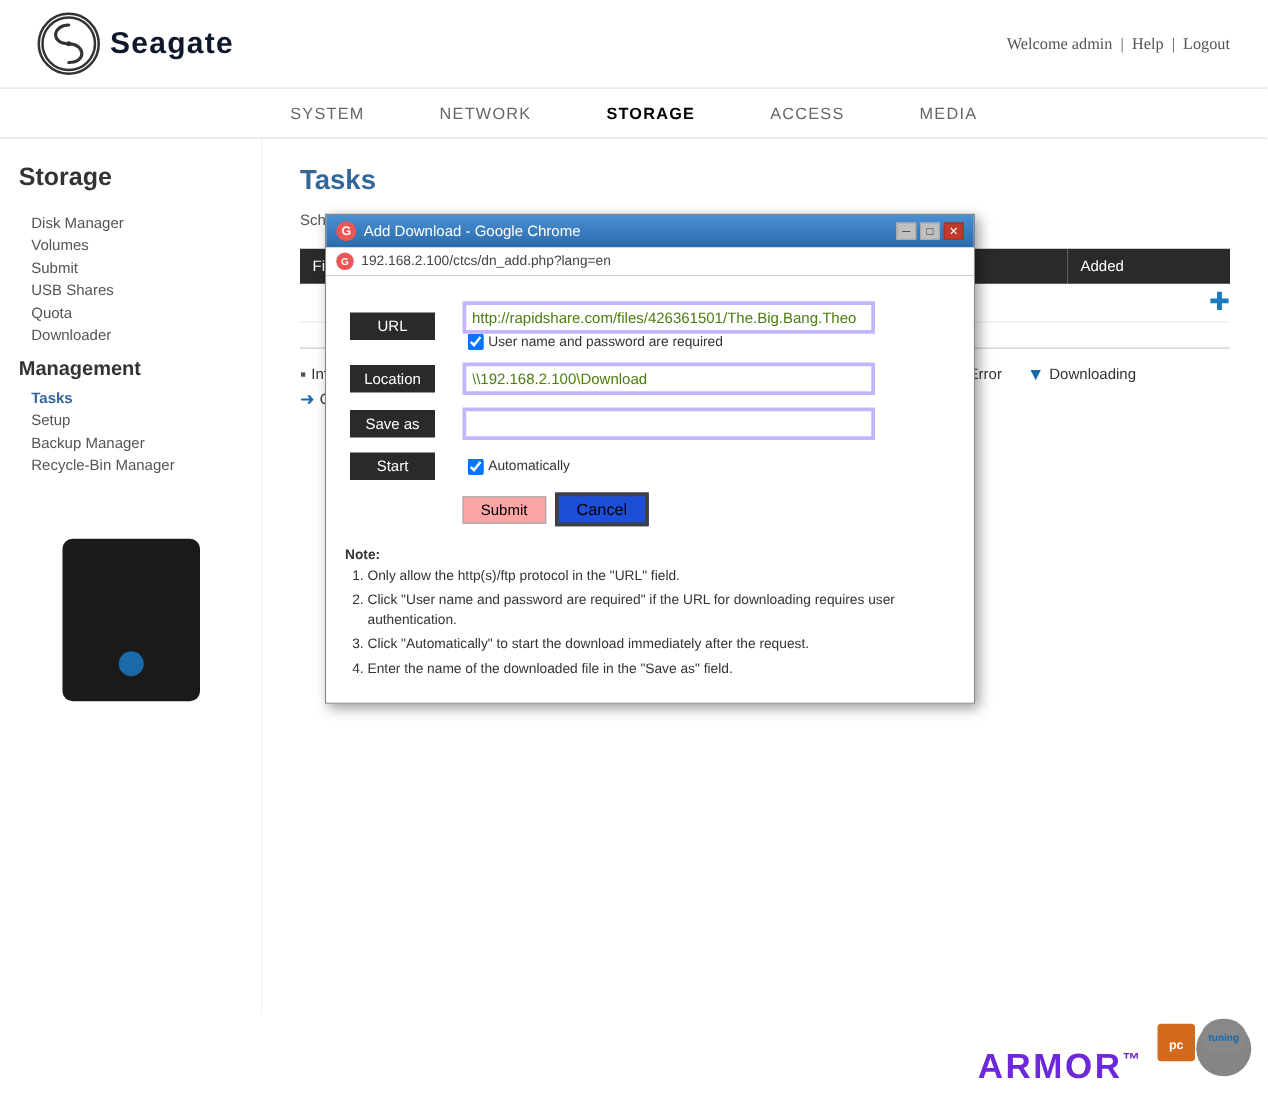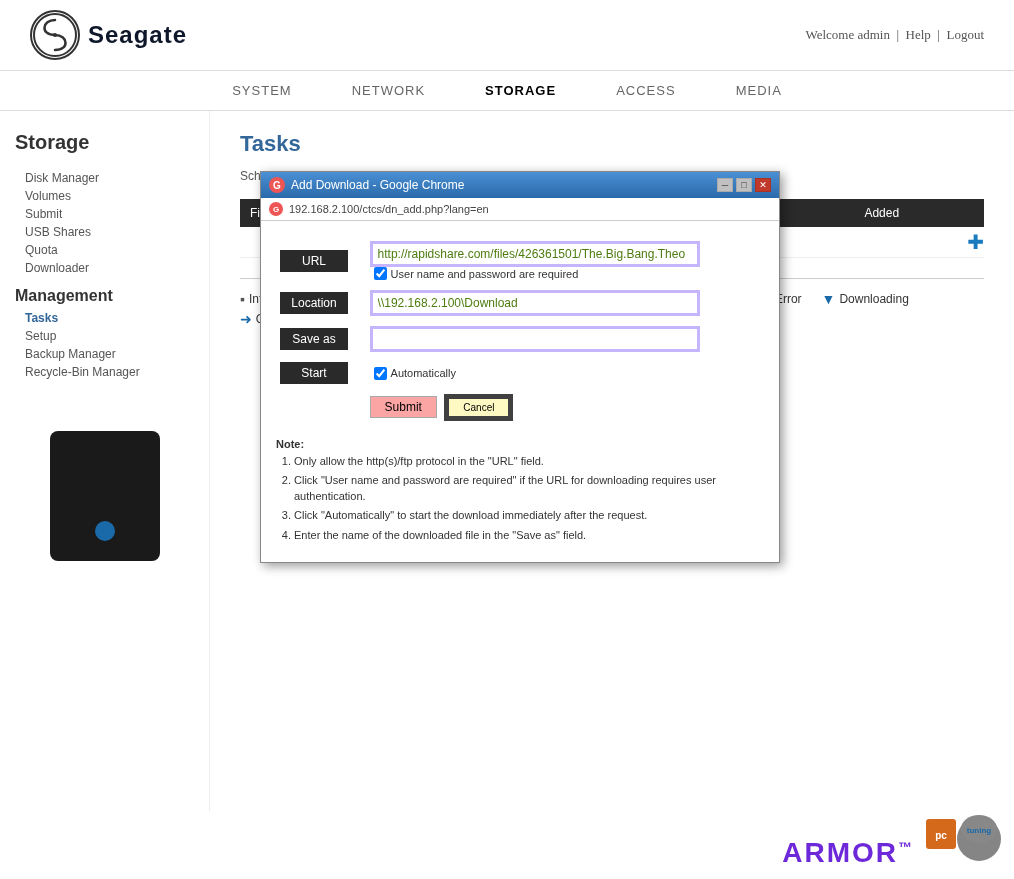--- a/index.html
+++ b/index.html
@@ -285,24 +285,24 @@
     }
     .btn-submit {
       background: #fca5a5;
       border: 1px solid #aaa;
       padding: 3px 14px;
       font-size: 12px;
       cursor: pointer;
       margin-right: 4px;
     }
     .btn-cancel {
-      background: #fef9c3;
-      border: 5px solid #404040;
+      background: #1d4ed8;
+      border: 3px solid #404040;
       padding: 3px 14px;
-      font-size: 10px;
+      font-size: 13px;
       cursor: pointer;
     }
     .note-section { margin-top: 10px; font-size: 11px; color: #333; }
     .note-title { font-weight: bold; margin-bottom: 4px; }
     .note-list { padding-left: 18px; }
     .note-list li { margin-bottom: 4px; line-height: 1.4; }
 
     
     .modal-body::-webkit-scrollbar { width: 8px; }
     .modal-body::-webkit-scrollbar-track { background: #f0f0f0; }

